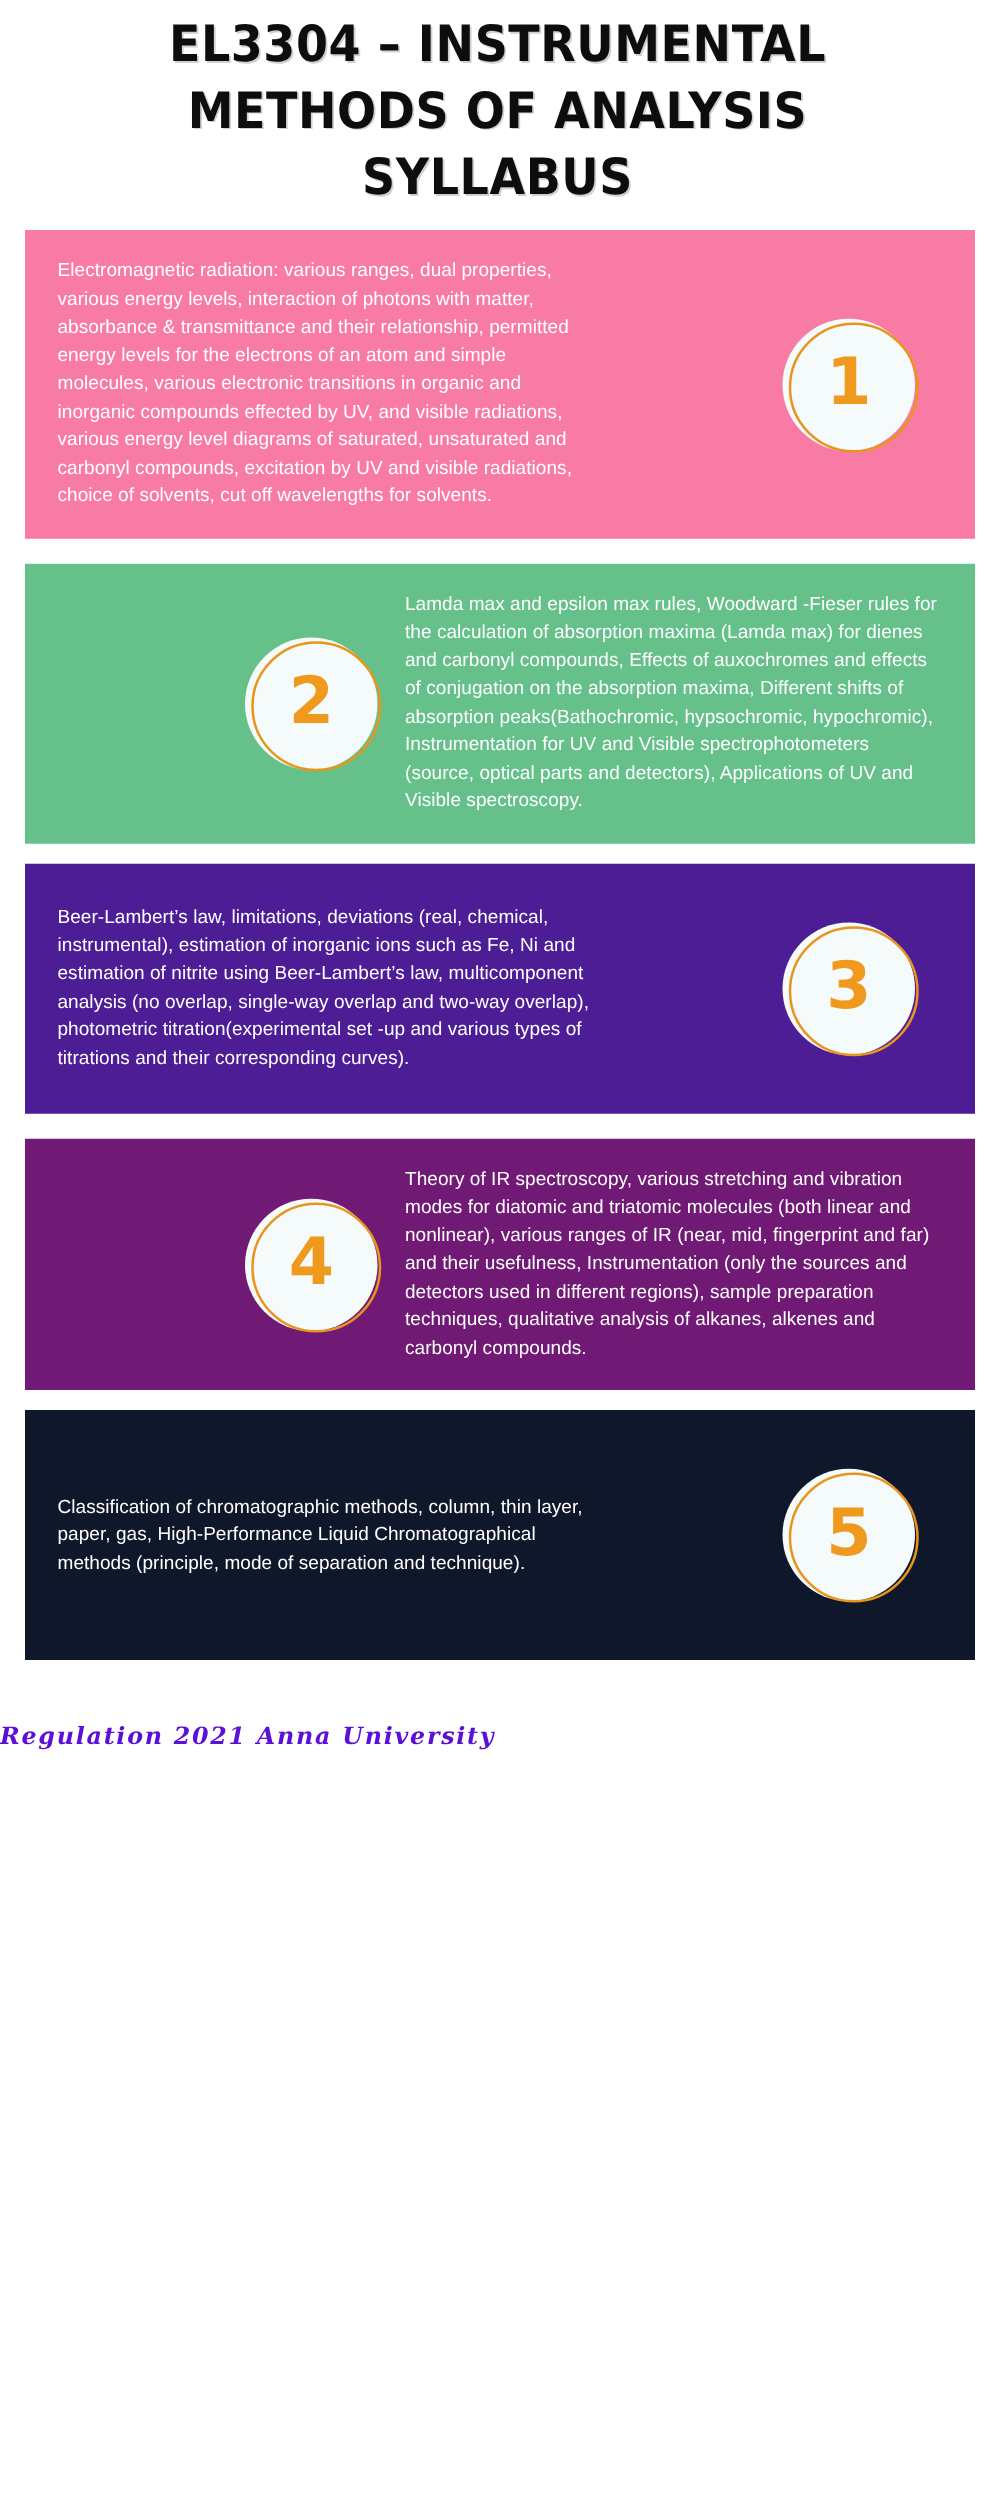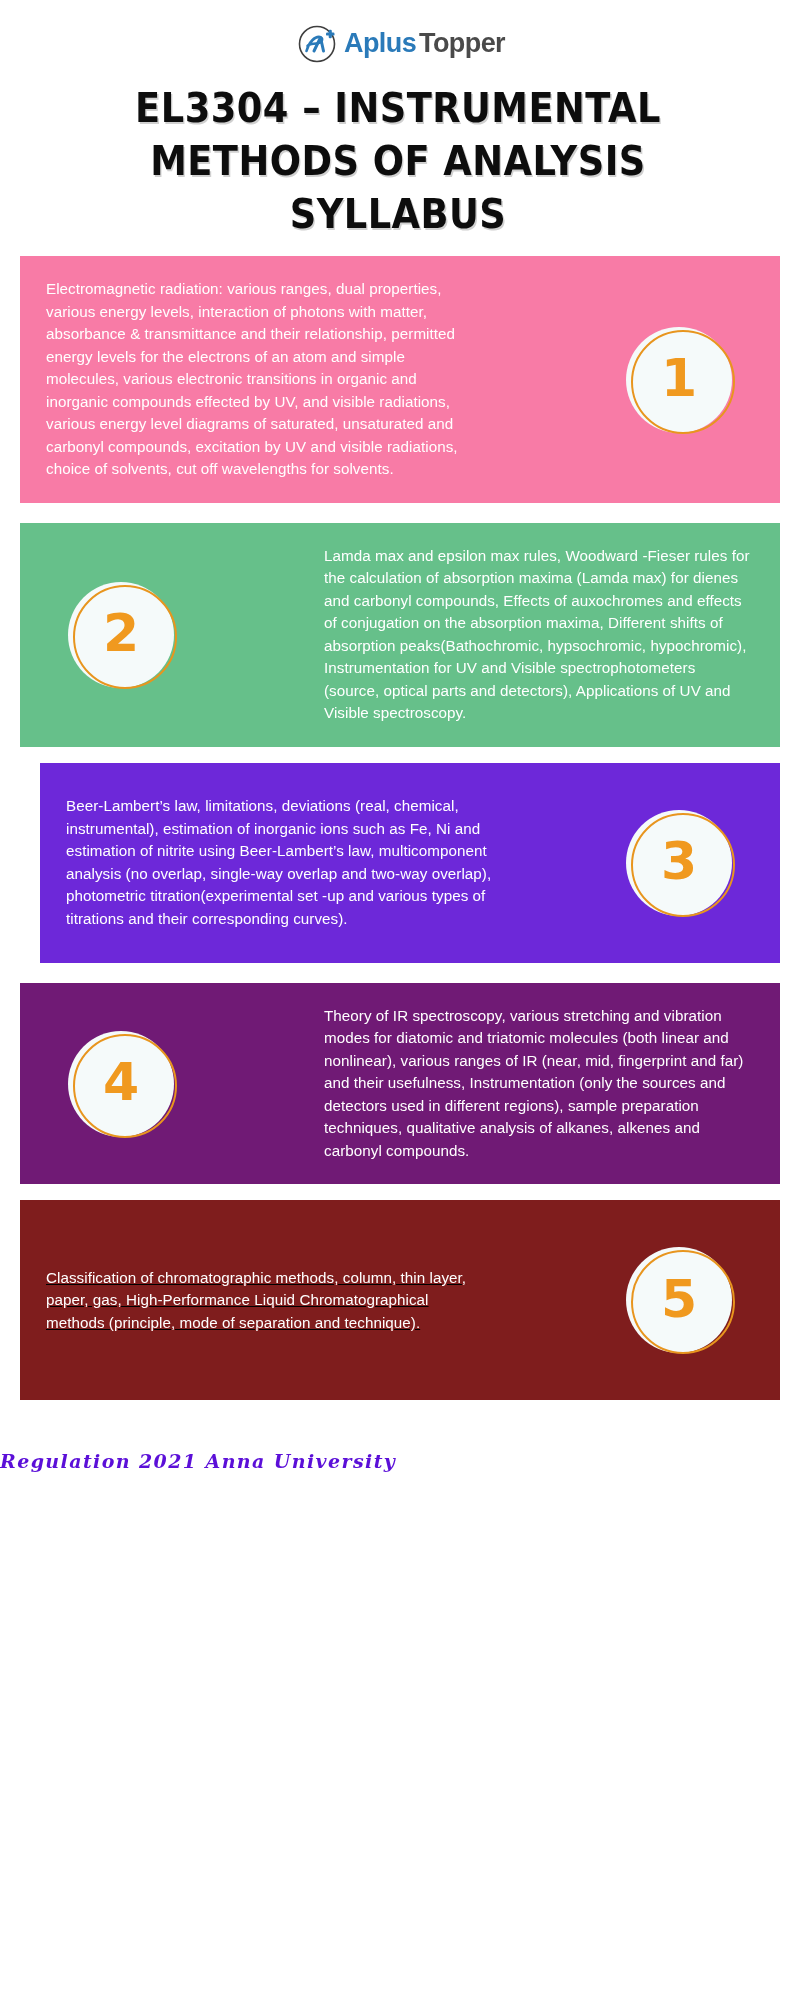--- a/index.html
+++ b/index.html
@@ -73,21 +73,21 @@
   .units { padding: 0 20px; }
   .unit {
     position: relative;
     display: flex;
     align-items: center;
     margin-bottom: 16px;
     padding: 22px 26px;
     min-height: 200px;
   }
   .unit.left-text  { justify-content: space-between; gap: 46px; }
-  .unit.right-text { flex-direction: row-reverse; justify-content: space-between; margin-top: 20px; }
+  .unit.right-text { flex-direction: row-reverse; justify-content: flex-start; margin-top: 20px; }
 
   .unit-text {
     flex: 1 1 auto;
     color: #ffffff;
     font-size: 15.2px;
     line-height: 1.48;
     max-width: 430px;
     letter-spacing: 0.05px;
   }
   .unit.right-text .unit-text { text-align: left; }
@@ -149,35 +149,20 @@
     font-size: 19px;
     letter-spacing: 1.4px;
     color: #5b0fd8;
   }
 </style>
 </head>
 <body>
 
 <div class="page">
 
-  <div class="logo-bar">
-    <div class="logo">
-      <span class="logo-mark">
-        <svg width="46" height="46" viewBox="0 0 46 46">
-          <circle cx="22" cy="24" r="17.5" fill="none" stroke="#3f3f3f" stroke-width="1.6"></circle>
-          <path d="M11.5 31 C14 22, 20 16, 25 17 C28.5 17.8, 27.5 22, 23.5 23 C19 24.2, 14 23.5, 12.5 26" fill="none" stroke="#2a7ab9" stroke-width="2.6" stroke-linecap="round"></path>
-          <path d="M19 31 L25.5 17.5 L28.5 31" fill="none" stroke="#2a7ab9" stroke-width="3" stroke-linecap="round" stroke-linejoin="round"></path>
-          <rect x="31" y="12.5" width="8.5" height="3.1" rx="1.2" fill="#2a7ab9"></rect>
-          <rect x="33.7" y="9.8" width="3.1" height="8.5" rx="1.2" fill="#2a7ab9"></rect>
-        </svg>
-      </span>
-      <span class="logo-aplus">Aplus</span>
-      <span class="logo-topper">Topper</span>
-    </div>
-  </div>
 
   <div class="title-wrap">
     <div class="title-line">EL3304 – INSTRUMENTAL</div>
     <div class="title-line">METHODS OF ANALYSIS</div>
     <div class="title-line">SYLLABUS</div>
   </div>
 
   <div class="units" id="units-container">
       <div class="unit left-text" style="background: rgb(248, 123, 166);">
         <div class="unit-text">Electromagnetic radiation: various ranges, dual properties, various energy levels, interaction of photons with matter, absorbance &amp; transmittance and their relationship, permitted energy levels for the electrons of an atom and simple molecules, various electronic transitions in organic and inorganic compounds effected by UV, and visible radiations, various energy level diagrams of saturated, unsaturated and carbonyl compounds, excitation by UV and visible radiations, choice of solvents, cut off wavelengths for solvents.</div>
@@ -192,41 +177,41 @@
       <div class="unit right-text" style="background: rgb(102, 192, 138);">
         <div class="unit-text">Lamda max and epsilon max rules, Woodward -Fieser rules for the calculation of absorption maxima (Lamda max) for dienes and carbonyl compounds, Effects of auxochromes and effects of conjugation on the absorption maxima, Different shifts of absorption peaks(Bathochromic, hypsochromic, hypochromic), Instrumentation for UV and Visible spectrophotometers (source, optical parts and detectors), Applications of UV and Visible spectroscopy.</div>
         <div class="badge-holder">
           <div class="badge">
             <div class="disc"></div>
             <div class="ring"></div>
             <div class="num">2</div>
           </div>
         </div>
       </div>
-      <div class="unit left-text" style="background: #6d28d9; margin-left: 20px;">
+      <div class="unit left-text" style="background: #4c1d95;">
         <div class="unit-text">Beer-Lambert’s law, limitations, deviations (real, chemical, instrumental), estimation of inorganic ions such as Fe, Ni and estimation of nitrite using Beer-Lambert’s law, multicomponent analysis (no overlap, single-way overlap and two-way overlap), photometric titration(experimental set -up and various types of titrations and their corresponding curves).</div>
         <div class="badge-holder">
           <div class="badge">
             <div class="disc"></div>
             <div class="ring"></div>
             <div class="num">3</div>
           </div>
         </div>
       </div>
       <div class="unit right-text" style="background: #701a75;">
         <div class="unit-text">Theory of IR spectroscopy, various stretching and vibration modes for diatomic and triatomic molecules (both linear and nonlinear), various ranges of IR (near, mid, fingerprint and far) and their usefulness, Instrumentation (only the sources and detectors used in different regions), sample preparation techniques, qualitative analysis of alkanes, alkenes and carbonyl compounds.</div>
         <div class="badge-holder">
           <div class="badge">
             <div class="disc"></div>
             <div class="ring"></div>
             <div class="num">4</div>
           </div>
         </div>
       </div>
-      <div class="unit left-text" style="background: #7f1d1d; text-decoration: underline;">
+      <div class="unit left-text" style="background: #0f172a;">
         <div class="unit-text">Classification of chromatographic methods, column, thin layer, paper, gas, High-Performance Liquid Chromatographical methods (principle, mode of separation and technique).</div>
         <div class="badge-holder">
           <div class="badge">
             <div class="disc"></div>
             <div class="ring"></div>
             <div class="num">5</div>
           </div>
         </div>
       </div>
     </div>

